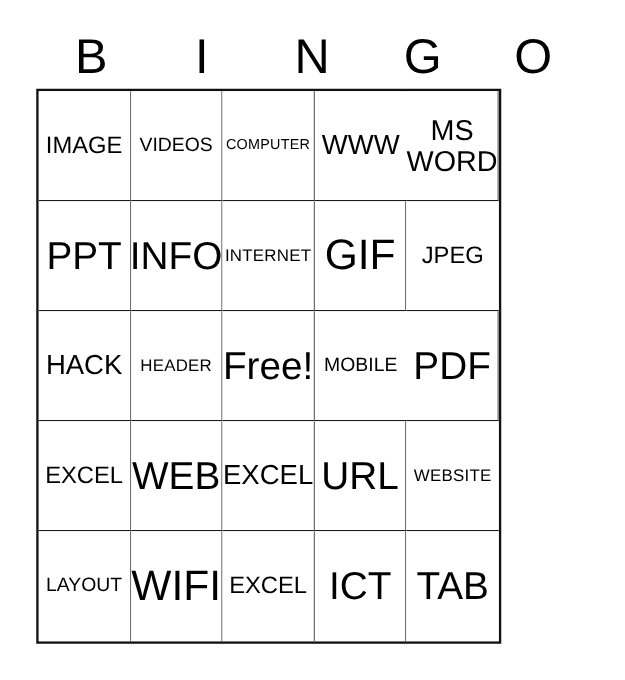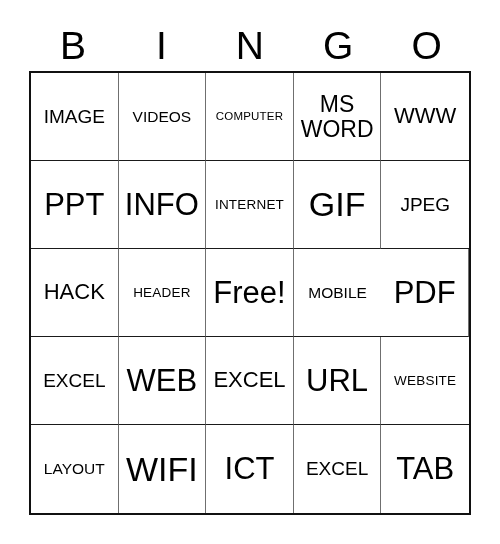--- a/index.html
+++ b/index.html
@@ -42,21 +42,21 @@
     letter-spacing: 0.5px;
     color: #000000;
     user-select: none;
   }
 
   
   #grid {
     position: absolute;
     left: 29px;
     top: 71px;
-    width: 442px;
+    width: 372px;
     height: 444px;
     display: grid;
     grid-template-columns: repeat(5, 1fr);
     grid-template-rows: repeat(5, 1fr);
     border-top: 2px solid #111111;
     border-bottom: 2px solid #111111;
     border-left: 2px solid #111111;
     border-right: 2px solid #111111;
     box-sizing: border-box;
     background: #ffffff;
@@ -116,26 +116,26 @@
   <div id="grid">
       <div class="cell col-1 row-1 fs-m">
         <span class="cell-label">IMAGE</span>
       </div>
       <div class="cell col-2 row-1 fs-s">
         <span class="cell-label">VIDEOS</span>
       </div>
       <div class="cell col-3 row-1 fs-xxs">
         <span class="cell-label">COMPUTER</span>
       </div>
+      <div class="cell col-5 row-1 fs-l">
+        <span class="cell-label">WWW</span>
+      </div>
       <div class="cell col-4 row-1 fs-two">
         <span class="cell-label">MS
 WORD</span>
-      </div>
-      <div class="cell col-5 row-1 fs-l">
-        <span class="cell-label">WWW</span>
       </div>
       <div class="cell col-1 row-2 fs-xxl">
         <span class="cell-label">PPT</span>
       </div>
       <div class="cell col-2 row-2 fs-xxl">
         <span class="cell-label">INFO</span>
       </div>
       <div class="cell col-3 row-2 fs-xs">
         <span class="cell-label">INTERNET</span>
       </div>
@@ -174,24 +174,24 @@
       </div>
       <div class="cell col-5 row-4 fs-xs">
         <span class="cell-label">WEBSITE</span>
       </div>
       <div class="cell col-1 row-5 fs-s">
         <span class="cell-label">LAYOUT</span>
       </div>
       <div class="cell col-2 row-5 fs-3xl">
         <span class="cell-label">WIFI</span>
       </div>
+      <div class="cell col-3 row-5 fs-m">
+        <span class="cell-label">EXCEL</span>
+      </div>
       <div class="cell col-4 row-5 fs-xxl">
         <span class="cell-label">ICT</span>
-      </div>
-      <div class="cell col-3 row-5 fs-m">
-        <span class="cell-label">EXCEL</span>
       </div>
       <div class="cell col-5 row-5 fs-xxl">
         <span class="cell-label">TAB</span>
       </div>
     </div>
 
 </div>
 
 </body></html>

